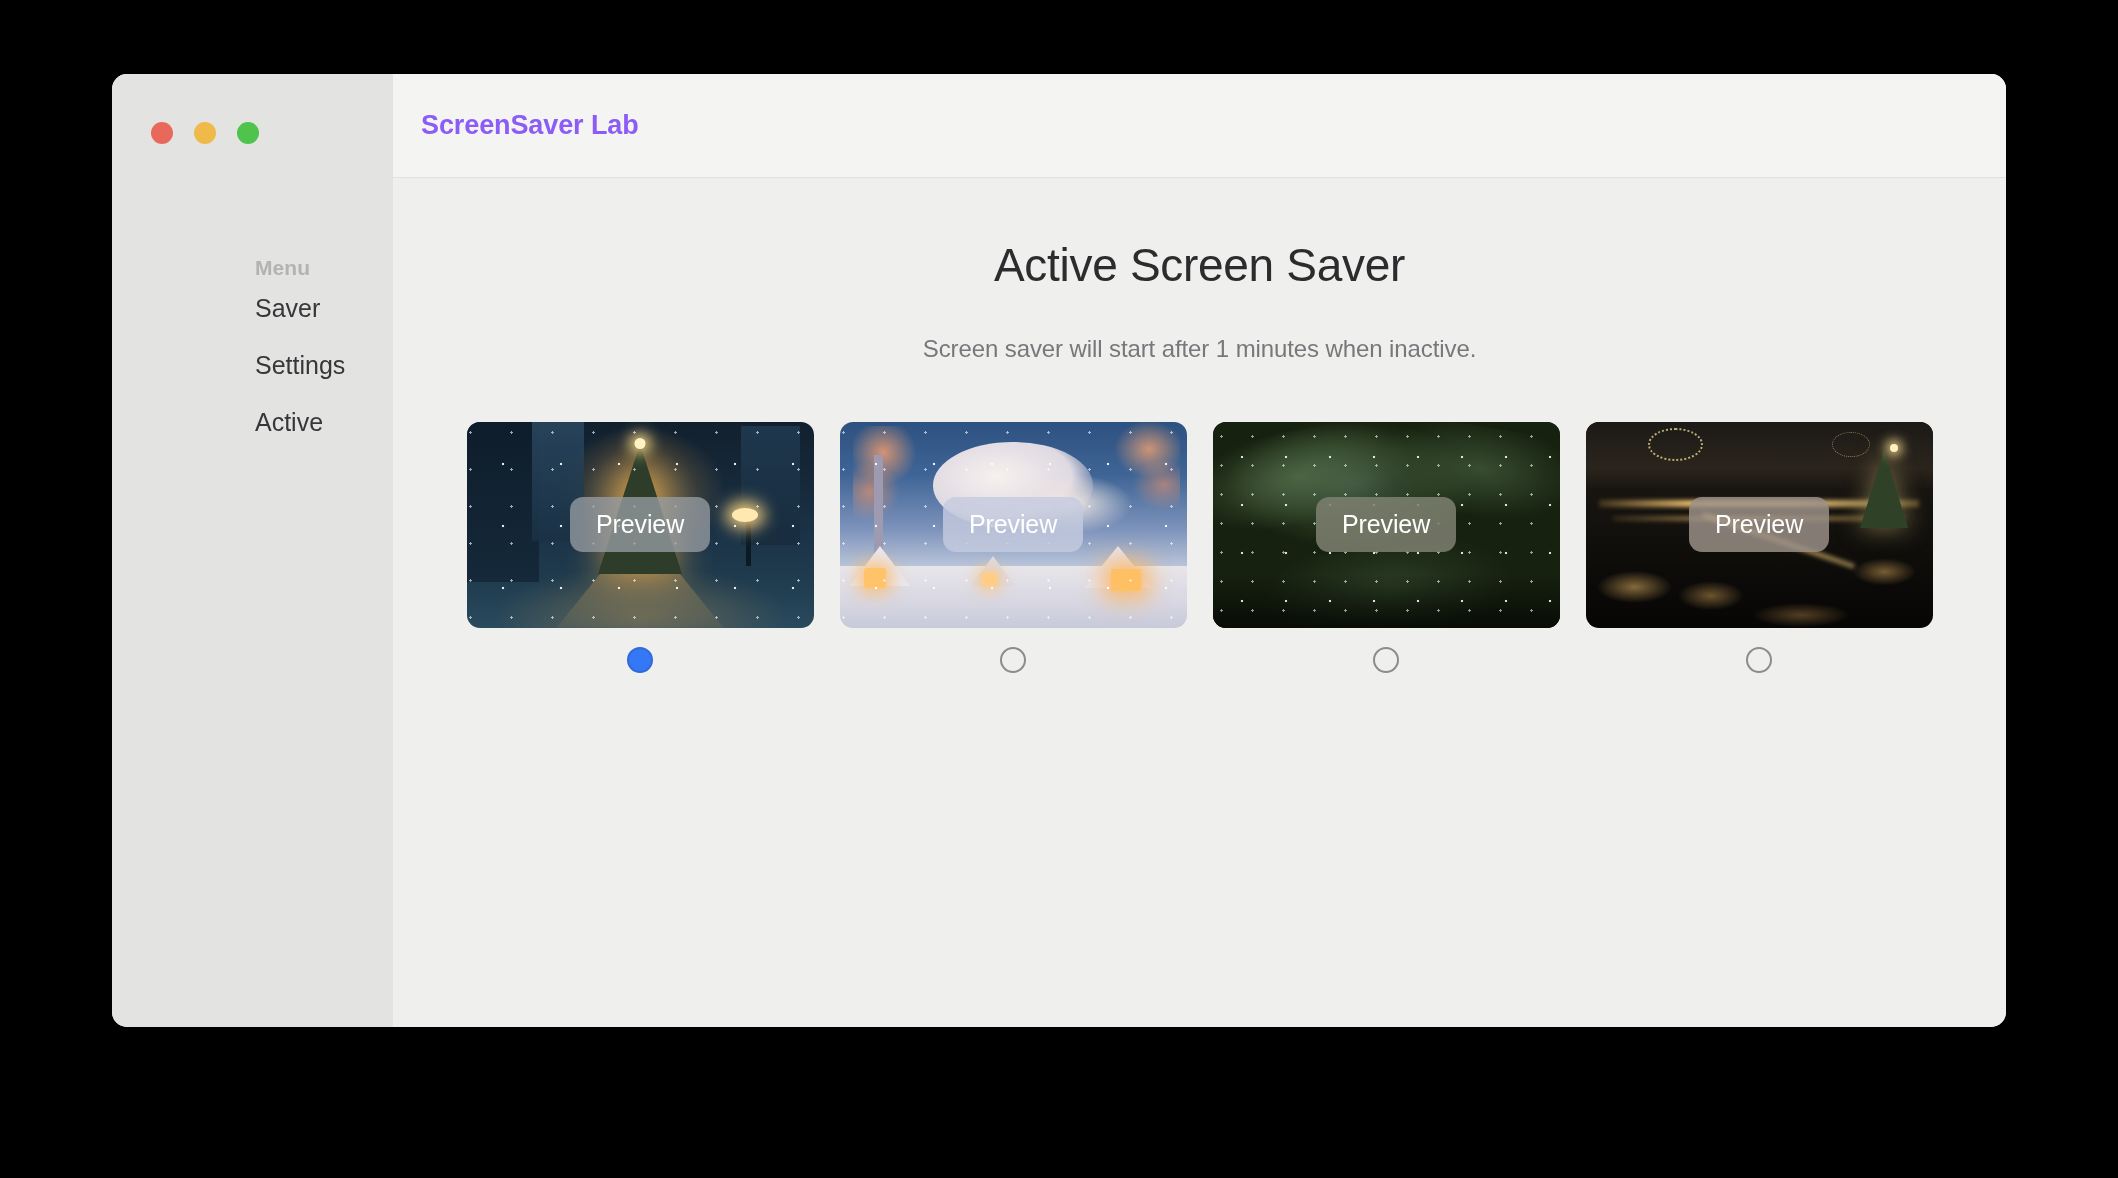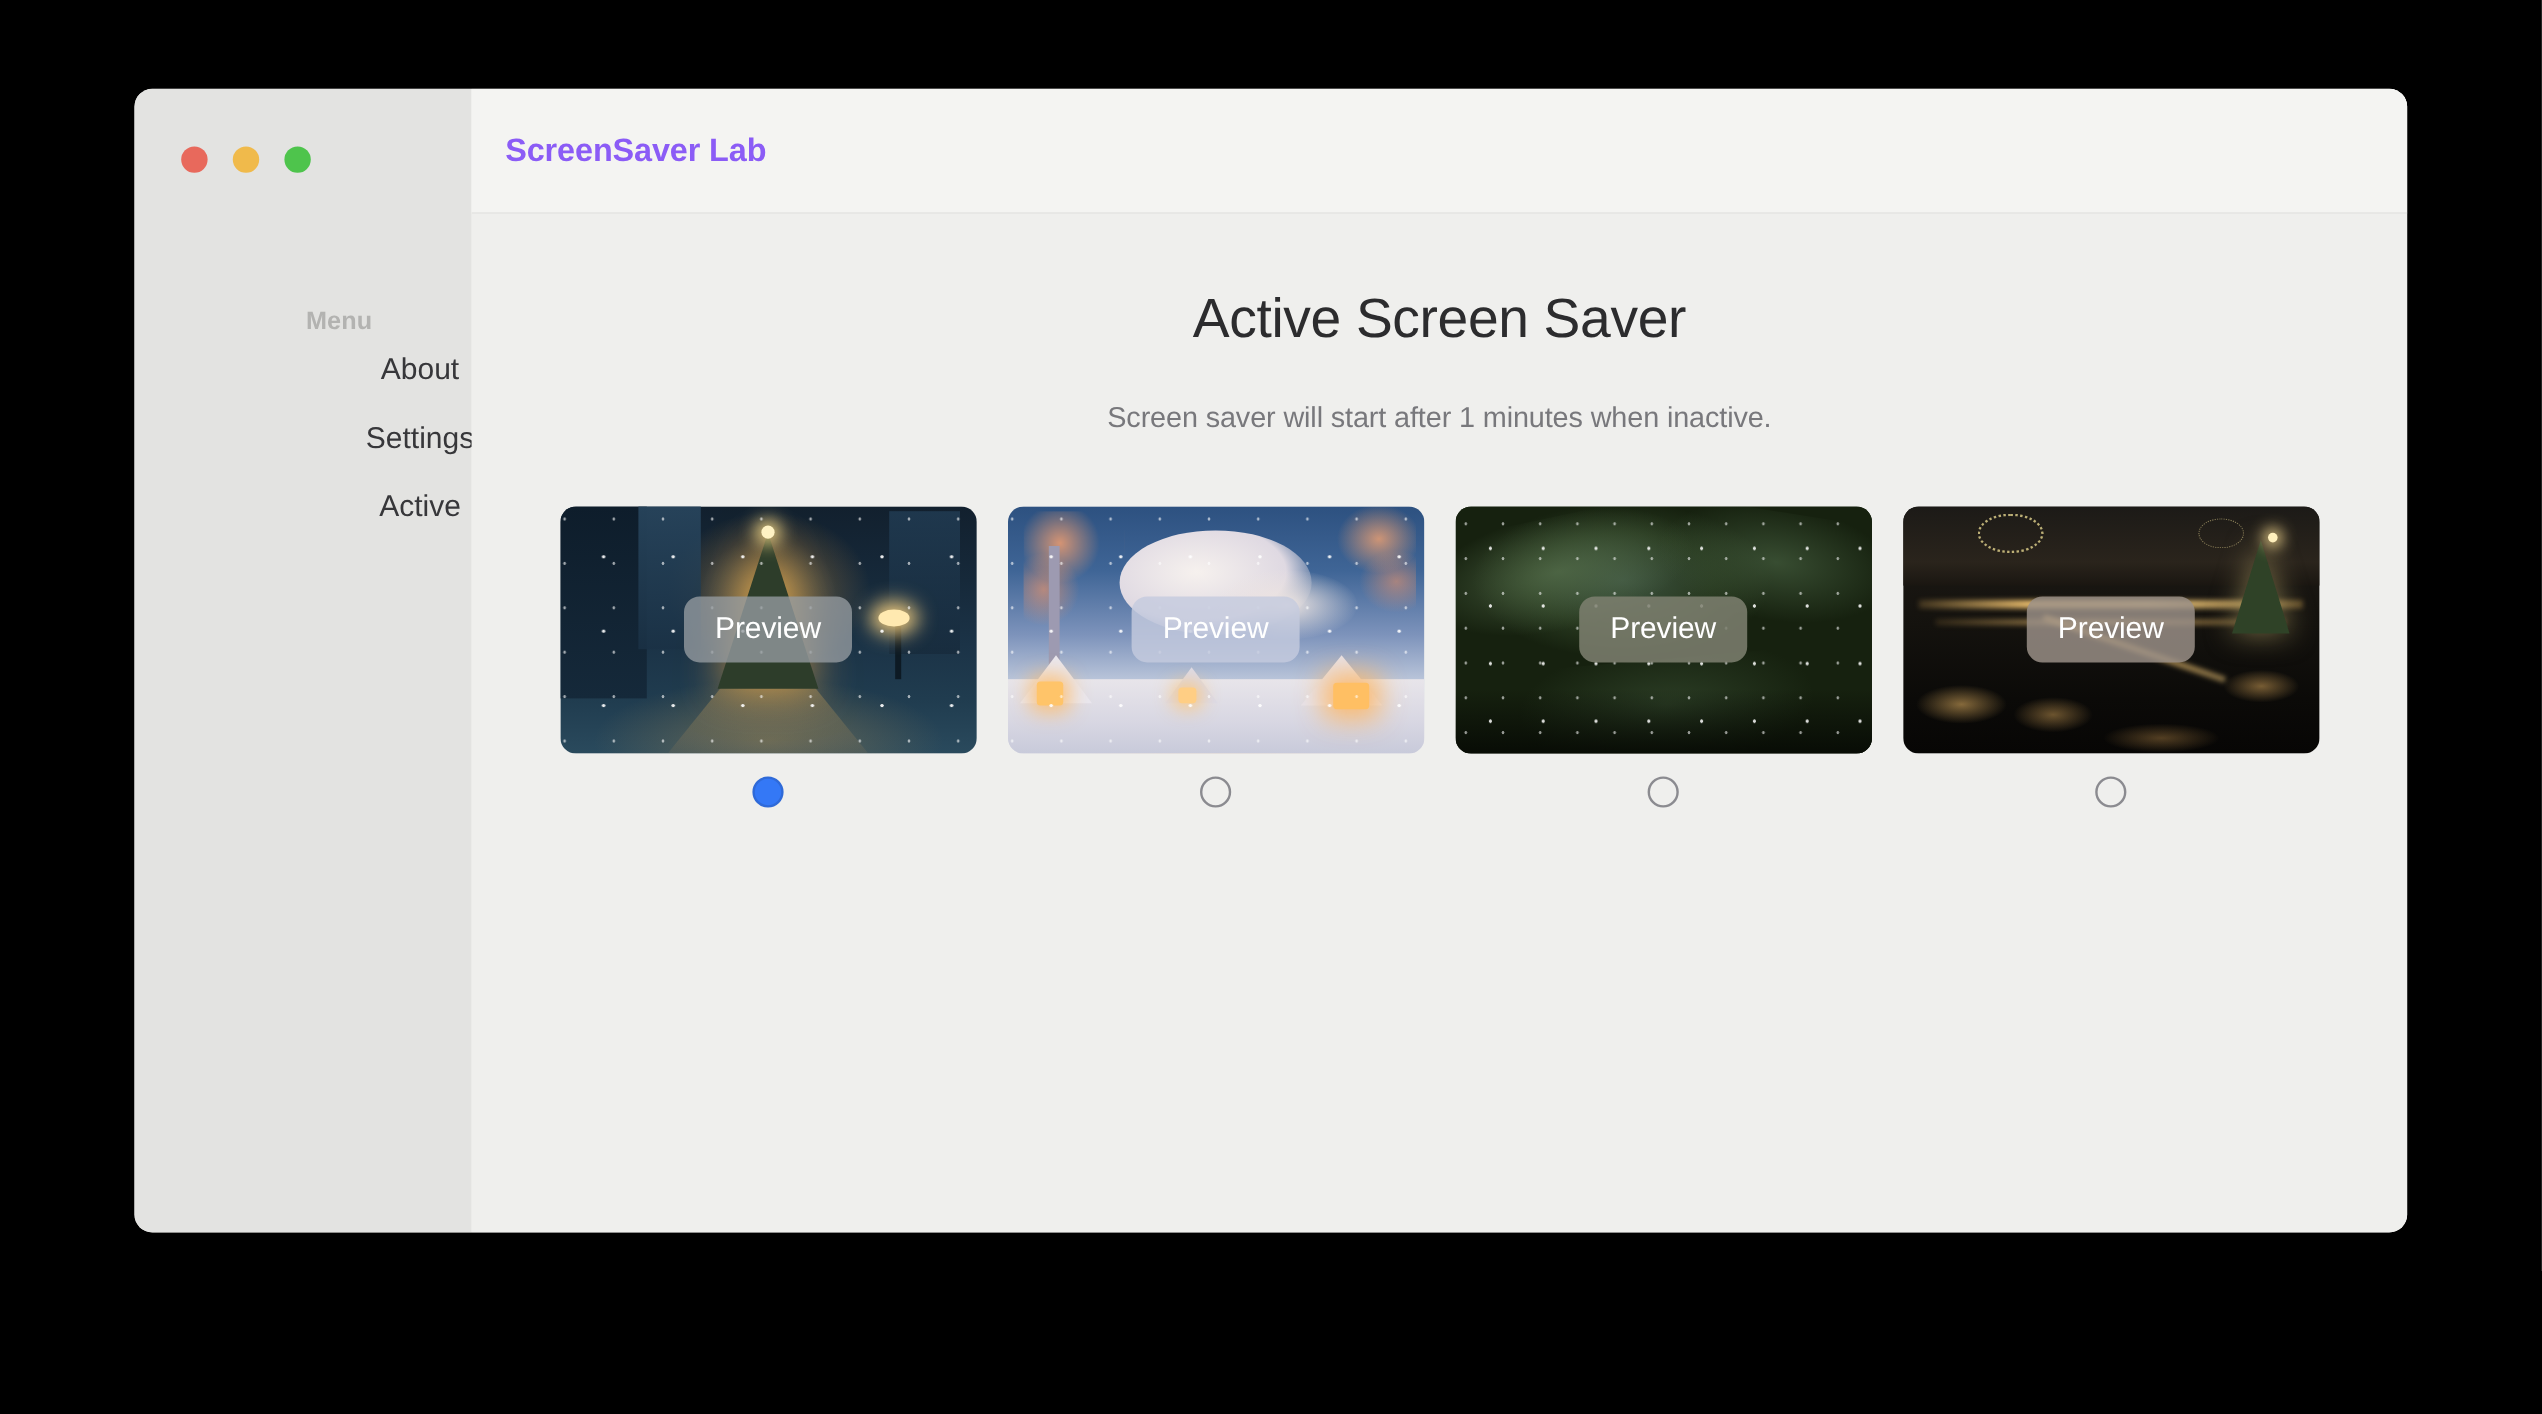--- a/index.html
+++ b/index.html
@@ -26,21 +26,20 @@
     display: flex;
   }
 
   
   .sidebar {
     width: 281px;
     height: 100%;
     background: #e3e3e1;
     flex: 0 0 281px;
     position: relative;
-    text-align: center;
   }
 
   .traffic-lights {
     position: absolute;
     left: 39px;
     top: 48px;
     display: flex;
     gap: 21px;
     align-items: center;
   }
@@ -439,21 +438,21 @@
         <line x1="16.5" y1="4" x2="16.5" y2="30" stroke="#6a6a6d" stroke-width="2.6"></line>
         <line x1="8.5" y1="11" x2="12.5" y2="11" stroke="#6a6a6d" stroke-width="2"></line>
         <line x1="8.5" y1="16.5" x2="12.5" y2="16.5" stroke="#6a6a6d" stroke-width="2"></line>
         <line x1="8.5" y1="22" x2="12.5" y2="22" stroke="#6a6a6d" stroke-width="2"></line>
       </svg>
     </div>
 
     <div class="sidebar-section-label">Menu</div>
 
     <ul class="nav-list">
-      <li class="nav-item">About</li>
+      <li class="nav-item">Saver</li>
       <li class="nav-item">Settings</li>
       <li class="nav-item">Active</li>
     </ul>
   </aside>
 
   <section class="main">
 
     <header class="titlebar">
       <div class="titlebar-title">ScreenSaver Lab</div>
     </header>

